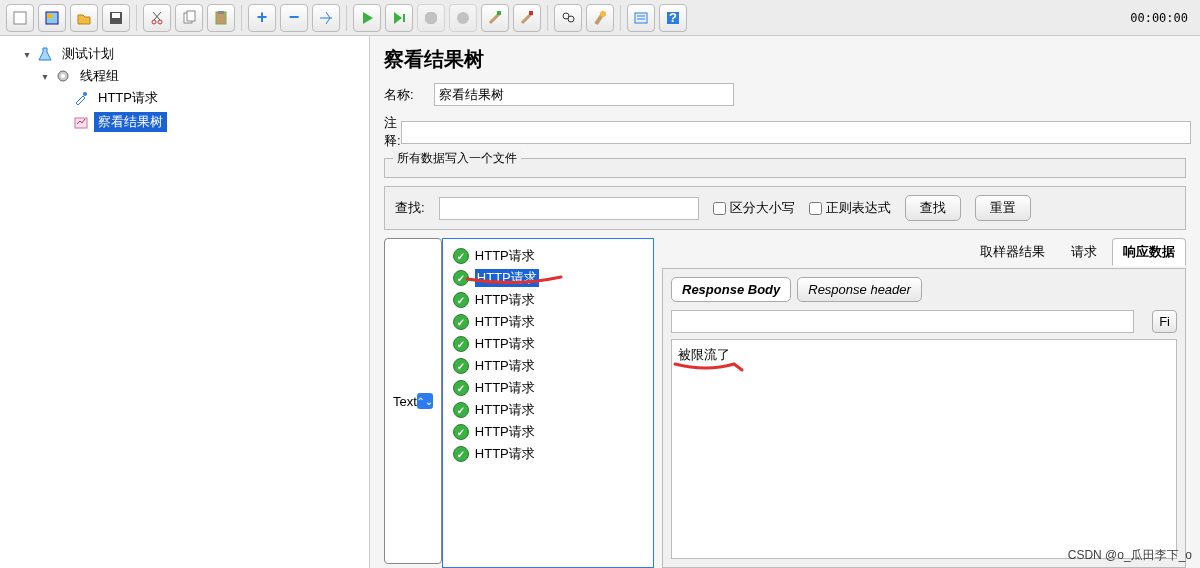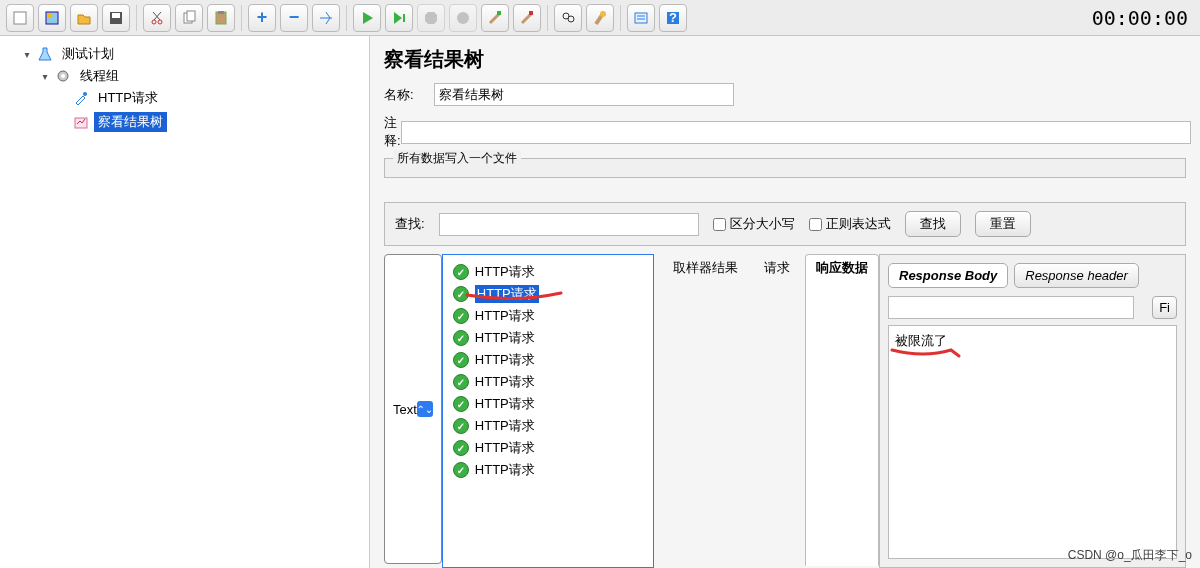--- a/index.html
+++ b/index.html
@@ -2,61 +2,61 @@
 <html><head>
 <meta charset="utf-8">
 <style>
 * { box-sizing: border-box; margin: 0; padding: 0; font-family: Arial, "Microsoft YaHei", sans-serif; font-size: 13px; }
 body { background: #f0f0f0; width: 1200px; height: 568px; overflow: hidden; }
 
 
 .toolbar { height: 36px; background: #ececec; border-bottom: 1px solid #c8c8c8; display: flex; align-items: center; padding: 0 4px; }
 .tb-btn { width: 28px; height: 28px; margin: 0 2px; border: 1px solid #bbb; border-radius: 4px; background: linear-gradient(#fff,#e8e8e8); display:flex; align-items:center; justify-content:center; cursor:pointer; }
 .tb-sep { width:1px; height:26px; background:#ccc; margin: 0 4px; }
-.timer { margin-left:auto; padding-right:8px; font-family: monospace; font-size:20px; }
+.timer { margin-left:auto; padding-right:8px; font-family: monospace; font-size:12px; }
 
 
 .main { display:flex; height: calc(100% - 36px); }
 .tree-pane { width: 370px; background:#fff; border-right:1px solid #ccc; padding:6px 4px; overflow:auto; }
 .content-pane { flex:1; background:#f5f5f5; padding:10px 14px 0 14px; overflow:hidden; display:flex; flex-direction:column; }
 
 
 .tree ul { list-style:none; padding-left:18px; }
 .tree li { padding:2px 0; white-space:nowrap; }
 .tree-row { display:flex; align-items:center; gap:4px; cursor:pointer; }
 .tog { width:10px; height:10px; display:inline-flex; align-items:center; justify-content:center; color:#555; font-size:10px; }
 .ticon { width:18px; height:18px; display:inline-flex; align-items:center; justify-content:center; }
 .tree-label { padding:1px 4px; }
 .tree-label.sel { background:#1a62d6; color:#fff; }
 
 
 h2.title { font-size:20px; font-weight:bold; margin-bottom:10px; }
 .form-row { display:flex; align-items:center; margin-bottom:8px; }
 .form-row label { width:50px; }
 .form-row input[type=text] { flex:0 0 auto; width:300px; border:1px solid #bbb; padding:3px 4px; background:#fff; }
-.fieldset { border:1px solid #bbb; padding:8px 10px 10px 10px; margin-bottom:24px; position:relative; background:#f0f0f0; }
+.fieldset { border:1px solid #bbb; padding:8px 10px 10px 10px; margin-bottom:8px; position:relative; background:#f0f0f0; }
 .fieldset .legend { position:absolute; top:-9px; left:8px; background:#f0f0f0; padding:0 4px; font-size:12px; }
 .file-row { display:flex; align-items:center; gap:8px; }
 .file-row input.fname { flex:1; border:1px solid #bbb; padding:3px; background:#fff; }
 .btn { border:1px solid #aaa; border-radius:5px; background:linear-gradient(#fff,#e6e6e6); padding:3px 14px; cursor:pointer; }
 
 .search-bar { border:1px solid #bbb; background:#f0f0f0; padding:8px 10px; display:flex; align-items:center; gap:14px; margin-bottom:8px; }
 .search-bar input.sinput { width:260px; border:1px solid #bbb; padding:3px; background:#fff; }
 .chk { display:flex; align-items:center; gap:4px; }
 
 .results-area { display:flex; gap:8px; flex:1; min-height:0; }
 .left-col { width:270px; display:flex; flex-direction:row; }
 .dropdown { border:1px solid #888; border-radius:4px; background:#fff; padding:4px 8px; display:flex; justify-content:space-between; align-items:center; margin-bottom:4px; }
 .dd-arrow { width:16px; height:16px; background:#2d7bf0; border-radius:3px; display:flex; align-items:center; justify-content:center; color:#fff; font-size:10px; }
 .result-list { border:1px solid #2d7bf0; background:#fff; flex:1; padding:6px 4px; overflow:auto; }
 .rrow { display:flex; align-items:center; gap:6px; padding:2px 6px; cursor:pointer; }
 .rrow.sel .rlabel { background:#1a62d6; color:#fff; padding:0 2px; }
 .ok-badge { width:16px; height:16px; border-radius:50%; background:#3cb043; border:1px solid #2a8030; display:flex; align-items:center; justify-content:center; color:#fff; font-size:10px; font-weight:bold; }
 
-.right-col { flex:1; display:flex; }
+.right-col { flex:1; display:flex; flex-direction:column; }
 .tabs { display:flex; justify-content:flex-end; gap:4px; margin-bottom:2px; }
 .tab { padding:4px 10px; border:1px solid transparent; border-radius:4px 4px 0 0; cursor:pointer; }
 .tab.active { background:#fff; border-color:#bbb; border-bottom-color:#fff; font-weight:bold; }
 .subtab-panel { border:1px solid #bbb; background:#f0f0f0; padding:8px; flex:1; display:flex; flex-direction:column; }
 .subtabs { display:flex; gap:6px; margin-bottom:8px; }
 .subtab { padding:4px 10px; border:1px solid #aaa; border-radius:5px; background:linear-gradient(#fff,#e6e6e6); cursor:pointer;font-style:italic; }
 .subtab.active { background:#fff; font-weight:bold; }
 .filter-row { display:flex; gap:18px; margin-bottom:6px; }
 .filter-row input { flex:1; border:1px solid #bbb; padding:3px; background:#fff; }
 .filter-row .fbtn { border:1px solid #aaa; background:linear-gradient(#fff,#e6e6e6); padding:3px 6px; border-radius:4px; }

